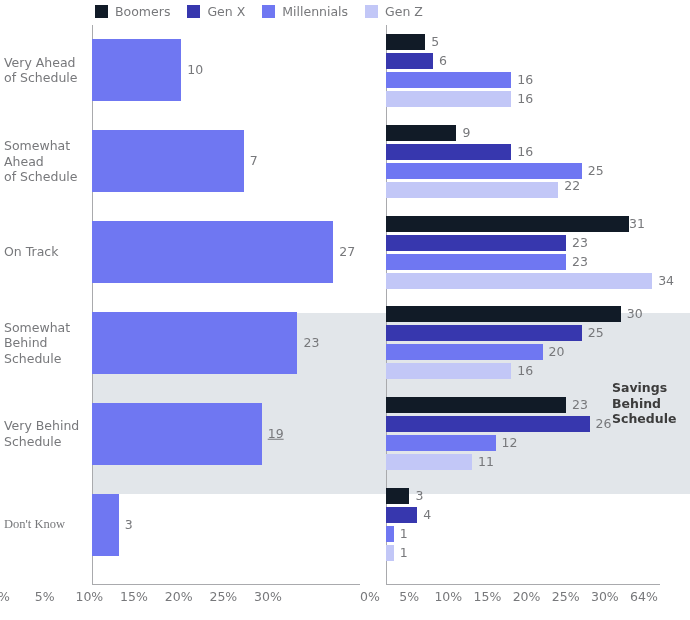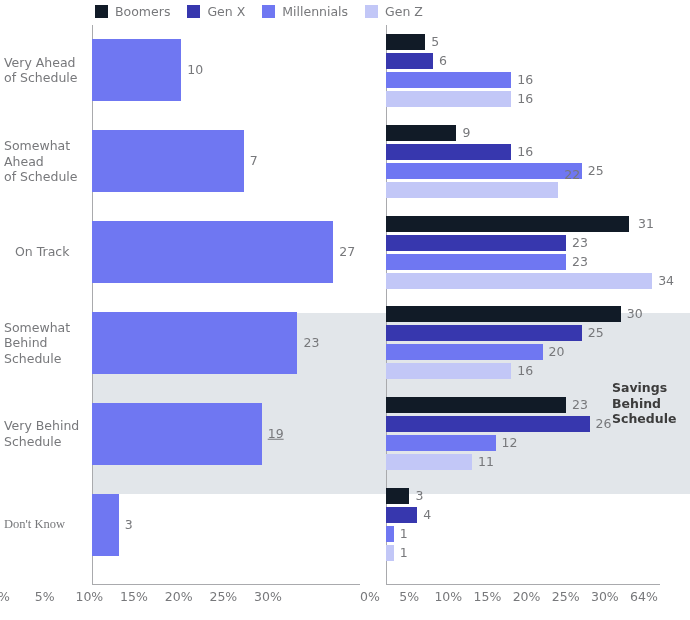--- a/index.html
+++ b/index.html
@@ -220,23 +220,23 @@
         <div class="bar-value" style="left: 131.257px; top: 54.9167px;">16</div>
         <div class="bar" style="top: 65.9167px; width: 125.257px; height: 16px; background: rgb(194, 199, 247);"></div>
         <div class="bar-value" style="left: 131.257px; top: 73.9167px;">16</div>
         <div class="bar" style="top: 99.75px; width: 70.4571px; height: 16px; background: rgb(17, 27, 39);"></div>
         <div class="bar-value" style="left: 76.4571px; top: 107.75px;">9</div>
         <div class="bar" style="top: 118.75px; width: 125.257px; height: 16px; background: rgb(55, 55, 174);"></div>
         <div class="bar-value" style="left: 131.257px; top: 126.75px;">16</div>
         <div class="bar" style="top: 137.75px; width: 195.714px; height: 16px; background: rgb(111, 119, 242);"></div>
         <div class="bar-value" style="left: 201.714px; top: 145.75px;">25</div>
         <div class="bar" style="top: 156.75px; width: 172.229px; height: 16px; background: rgb(194, 199, 247);"></div>
-        <div class="bar-value" style="left: 178.229px; top: 150px;">22</div>
+        <div class="bar-value" style="left: 178.229px; top: 161px;">22</div>
         <div class="bar" style="top: 190.583px; width: 242.686px; height: 16px; background: rgb(17, 27, 39);"></div>
-        <div class="bar-value" style="left: 252px; top: 198.583px;">31</div>
+        <div class="bar-value" style="left: 243px; top: 198.583px;">31</div>
         <div class="bar" style="top: 209.583px; width: 180.057px; height: 16px; background: rgb(55, 55, 174);"></div>
         <div class="bar-value" style="left: 186.057px; top: 217.583px;">23</div>
         <div class="bar" style="top: 228.583px; width: 180.057px; height: 16px; background: rgb(111, 119, 242);"></div>
         <div class="bar-value" style="left: 186.057px; top: 236.583px;">23</div>
         <div class="bar" style="top: 247.583px; width: 266.171px; height: 16px; background: rgb(194, 199, 247);"></div>
         <div class="bar-value" style="left: 272.171px; top: 255.583px;">34</div>
         <div class="bar" style="top: 281.417px; width: 234.857px; height: 16px; background: rgb(17, 27, 39);"></div>
         <div class="bar-value" style="left: 240.857px; top: 289.417px;">30</div>
         <div class="bar" style="top: 300.417px; width: 195.714px; height: 16px; background: rgb(55, 55, 174);"></div>
         <div class="bar-value" style="left: 201.714px; top: 308.417px;">25</div>
@@ -282,21 +282,21 @@
   <div id="cat-labels">
       <div class="cat-label" style="top: 54.9167px;">
         <div>Very Ahead</div>
         <div>of Schedule</div>
       </div>
       <div class="cat-label" style="top: 138px;">
         <div>Somewhat</div>
         <div>Ahead</div>
         <div>of Schedule</div>
       </div>
-      <div class="cat-label" style="top: 244.333px; margin-left: 11px;">
+      <div class="cat-label" style="top: 244.333px;">
         <div>On Track</div>
       </div>
       <div class="cat-label" style="top: 319.667px;">
         <div>Somewhat</div>
         <div>Behind</div>
         <div>Schedule</div>
       </div>
       <div class="cat-label" style="top: 418.25px;">
         <div>Very Behind</div>
         <div>Schedule</div>

